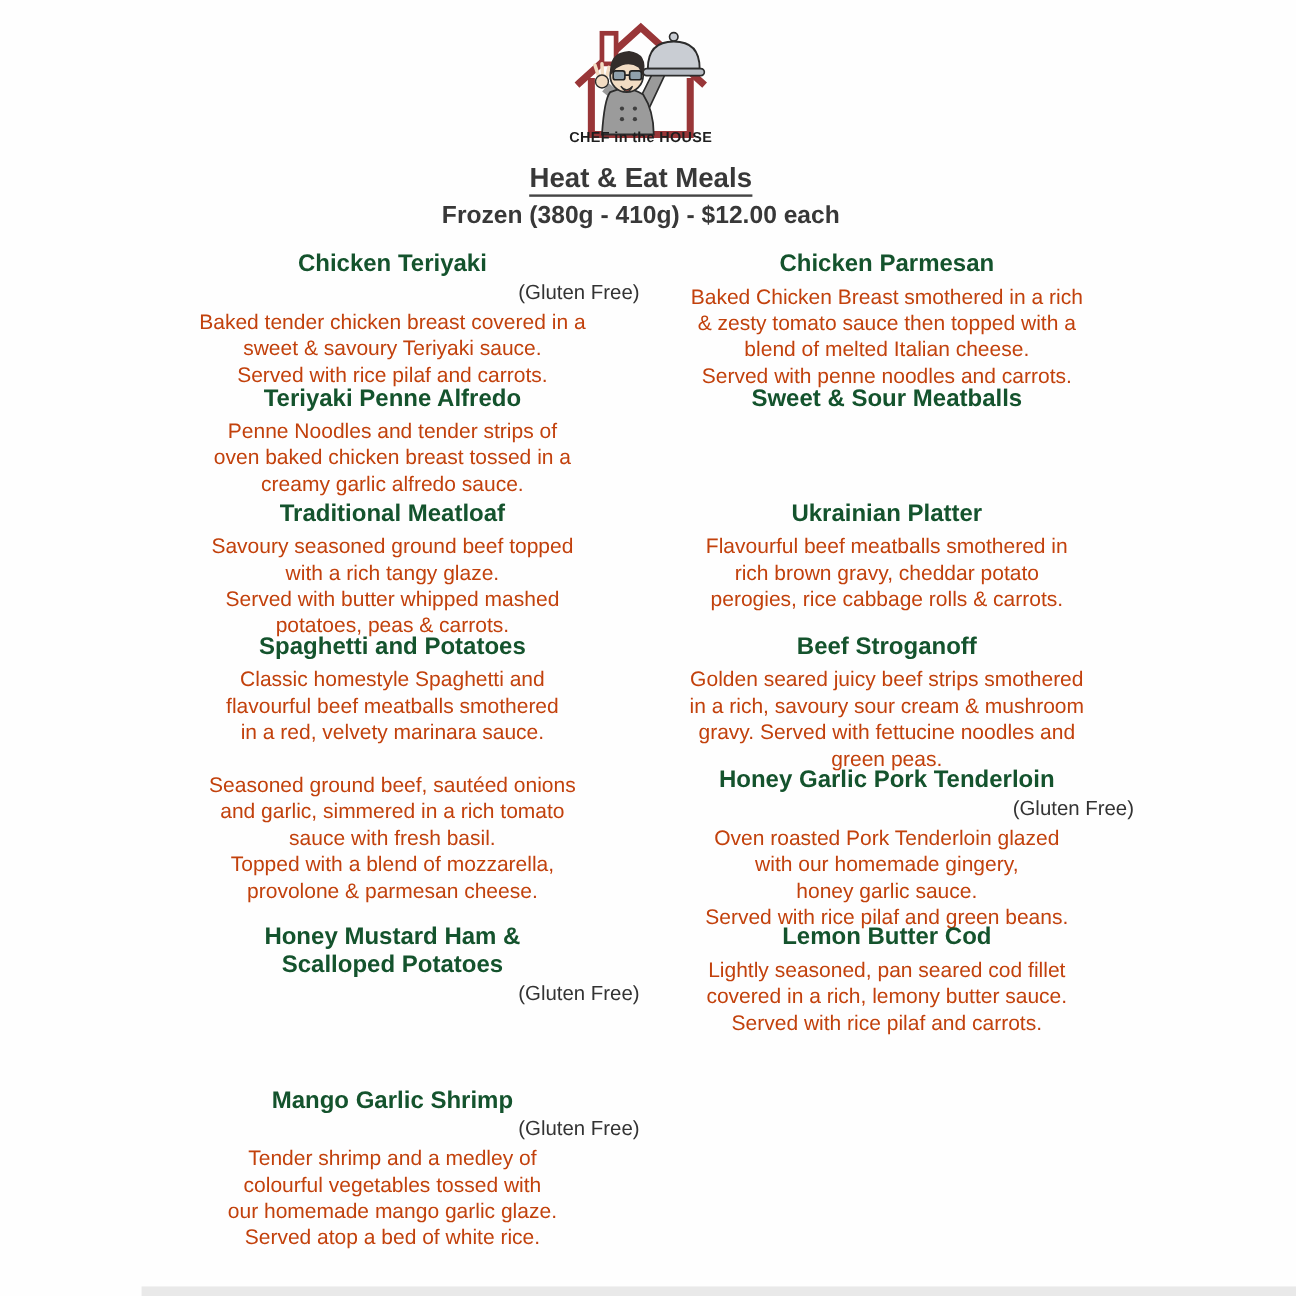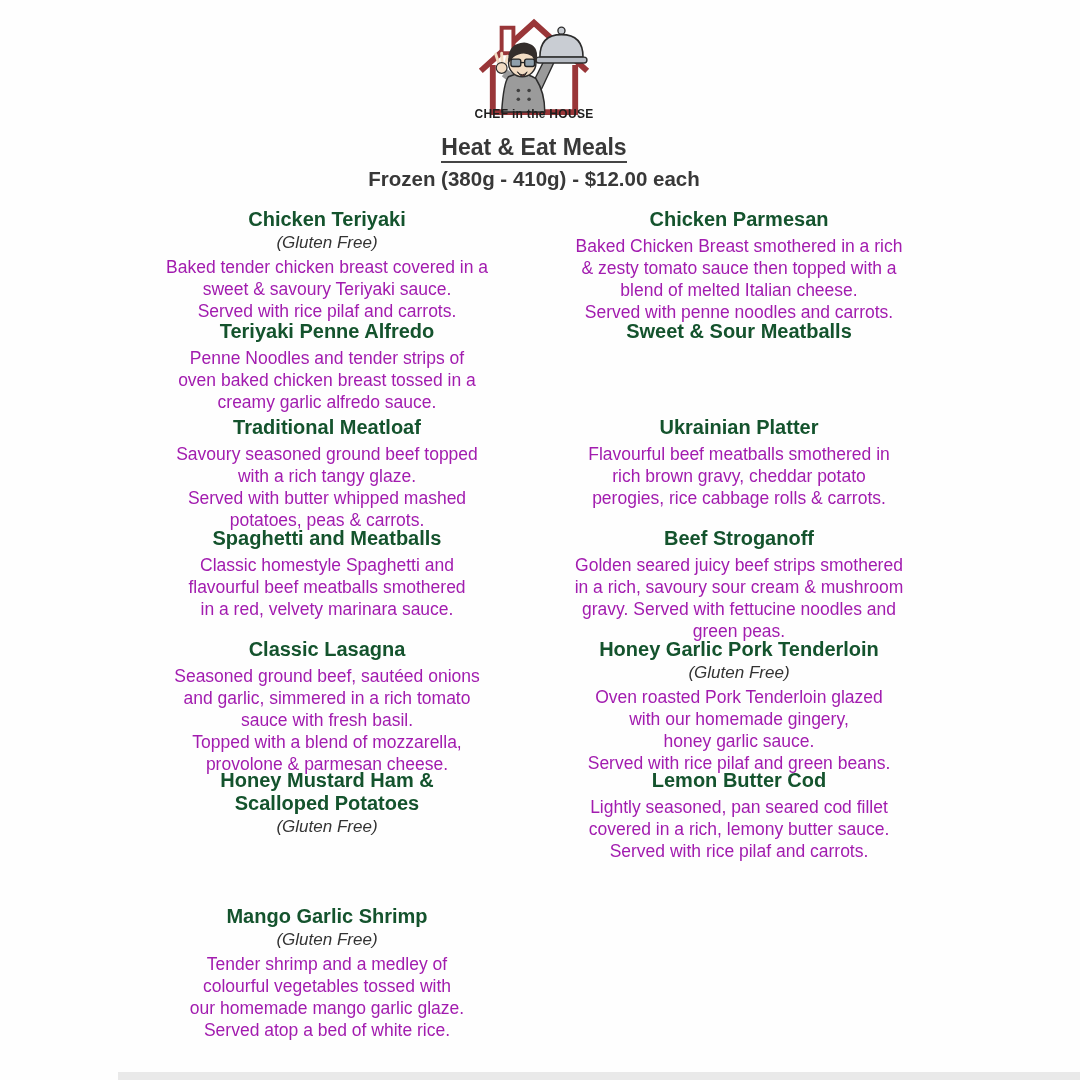--- a/index.html
+++ b/index.html
@@ -18,22 +18,22 @@
   .subtitle{font-size:20.5px;font-weight:700;color:#383838;margin-top:6px;}
   
   .menu{
     display:grid;
     grid-template-columns:412px 412px;
     grid-template-rows:112px 96px 111px 111px 131px 136px auto;
     width:824px;margin:17px 0 0 121px;
   }
   .cell{text-align:center;overflow:visible;}
   .item-title{font-size:20px;font-weight:700;line-height:23px;color:#14532d;white-space:pre-line;}
-  .item-note{font-size:17px;font-style:italic;line-height:19px;color:#333;margin-top:2px;}
-  .item-desc{font-size:17.5px;line-height:22px;color:#a21caf;white-space:pre-line;margin-top:4px;}
+  .item-note{font-size:17px;line-height:19px;color:#333;margin-top:2px;text-align:right;}
+  .item-desc{font-size:17.5px;line-height:22px;color:#c2410c;white-space:pre-line;margin-top:4px;}
   .edge-strip{position:absolute;left:118px;right:0;bottom:0;height:8px;background:#e9e9e9;}
 </style>
 </head>
 <body>
 
 <div class="page">
 
   <div class="header">
     <div class="logo">
       <svg width="118" height="102" viewBox="0 0 120 104">
@@ -114,35 +114,34 @@
 potatoes, peas &amp; carrots.</div>
     </div>
     <div class="cell">
       <div class="item-title">Ukrainian Platter</div>
       <div class="item-desc">Flavourful beef meatballs smothered in
 rich brown gravy, cheddar potato
 perogies, rice cabbage rolls &amp; carrots.</div>
     </div>
 
     <div class="cell">
-      <div class="item-title">Spaghetti and Meatballs</div>
+      <div class="item-title">Spaghetti and Potatoes</div>
       <div class="item-desc">Classic homestyle Spaghetti and
 flavourful beef meatballs smothered
 in a red, velvety marinara sauce.</div>
     </div>
     <div class="cell">
       <div class="item-title">Beef Stroganoff</div>
       <div class="item-desc">Golden seared juicy beef strips smothered
 in a rich, savoury sour cream &amp; mushroom
 gravy. Served with fettucine noodles and
 green peas.</div>
     </div>
 
     <div class="cell">
-      <div class="item-title">Classic Lasagna</div>
       <div class="item-desc">Seasoned ground beef, sautéed onions
 and garlic, simmered in a rich tomato
 sauce with fresh basil.
 Topped with a blend of mozzarella,
 provolone &amp; parmesan cheese.</div>
     </div>
 
     <div class="cell">
       <div class="item-title">Honey Garlic Pork Tenderloin</div>
       <div class="item-note">(Gluten Free)</div>

